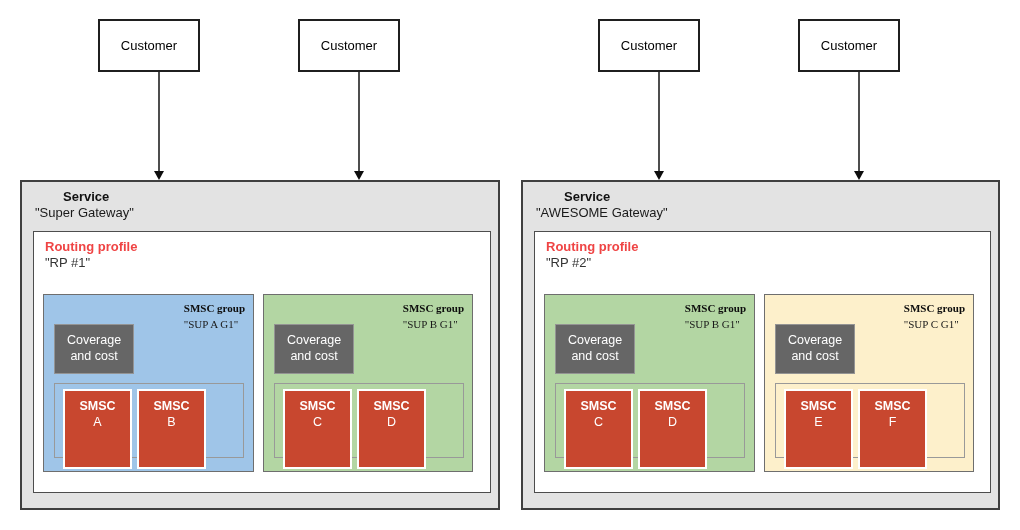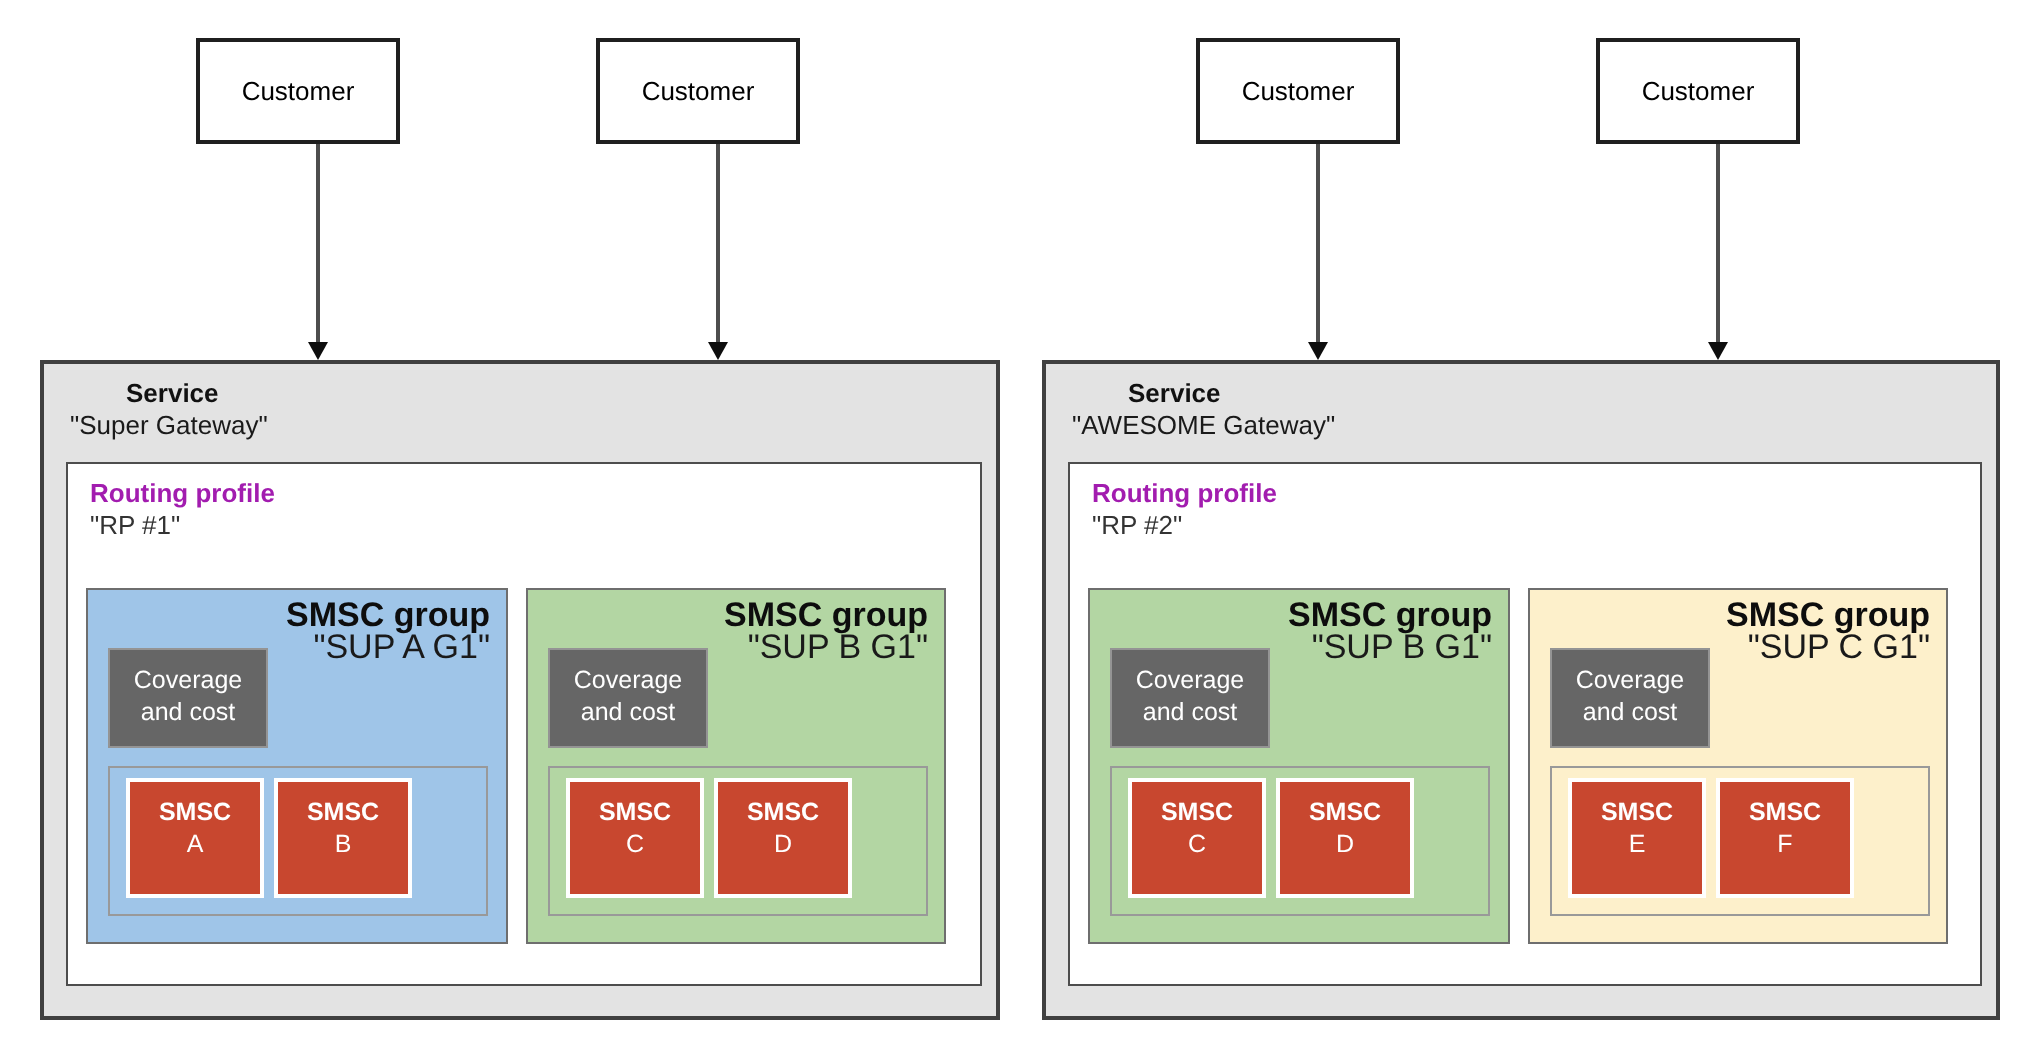--- a/index.html
+++ b/index.html
@@ -32,46 +32,46 @@
   .service-label{position:absolute;left:13px;top:7px;font-size:13px;line-height:16px;}
   .service-label .t{font-weight:bold;color:#111111;margin-left:28px;}
   .service-label .n{color:#1a1a1a;}
 
   
   .routing{
     position:absolute;left:11px;top:49px;height:262px;background:#ffffff;
     border:1.5px solid #4d4d4d;
   }
   .routing-label{position:absolute;left:11px;top:7px;font-size:13px;line-height:16px;}
-  .routing-label .t{font-weight:bold;color:#a21caf;}
+  .routing-label .t{font-weight:bold;color:#ef4444;}
   .routing-label .n{color:#333333;}
 
   
   .group{
     position:absolute;top:62px;width:211px;height:178px;border:1px solid #6e6e6e;
   }
   .group.pos1{left:9px;}
   .group.pos2{left:229px;width:210px;}
-  .group-header{position:absolute;top:5px;right:8px;text-align:right;font-size:17px;line-height:16px;}
+  .group-header{position:absolute;top:5px;right:8px;font-size:11px;line-height:16px;font-family:Liberation Serif, serif;}
   .group-header .t{font-weight:bold;color:#0d0d0d;}
   .group-header .n{color:#1a1a1a;}
 
   
   .coverage{
     position:absolute;left:10px;top:29px;width:80px;height:50px;background:#666666;
     border:1px solid #949494;color:#ffffff;font-size:12.5px;line-height:1.25;
     display:flex;align-items:center;justify-content:center;text-align:center;padding:2px 20px;
   }
 
   
   .smsc-container{
     position:absolute;left:10px;top:88px;width:190px;height:75px;border:1px solid #999999;
   }
   .smsc{
-    position:absolute;top:5px;width:69px;height:60px;background:#c8472f;
+    position:absolute;top:5px;width:69px;height:80px;background:#c8472f;
     border:2px solid #ffffff;color:#ffffff;text-align:center;font-size:12.5px;
     line-height:16px;padding-top:7px;
   }
   .smsc.pos1{left:8px;}
   .smsc.pos2{left:82px;}
   .smsc .t{font-weight:bold;}
 </style>
 </head>
 <body>
 

